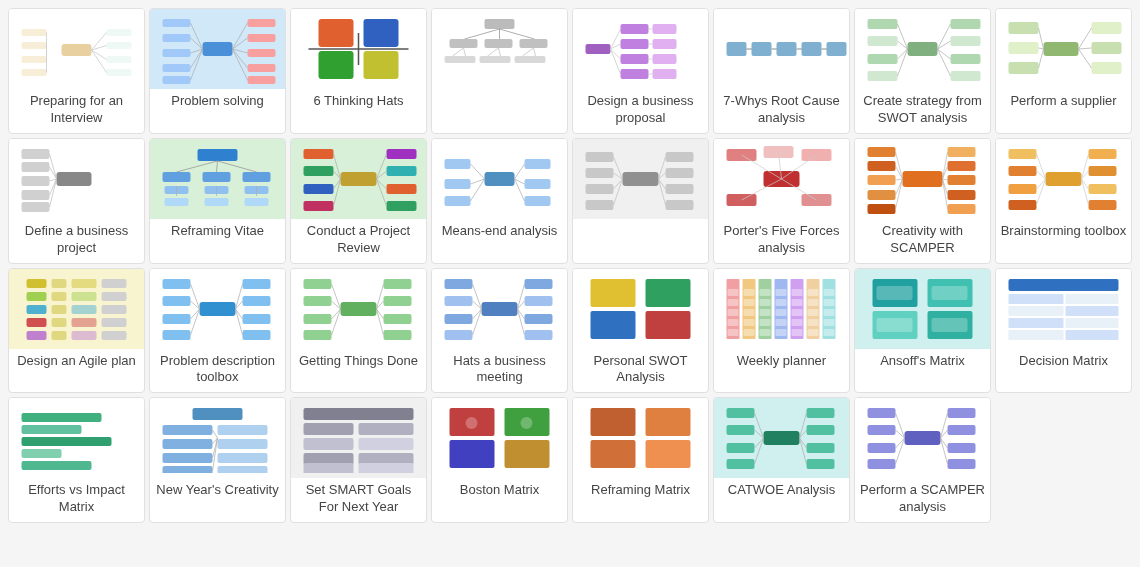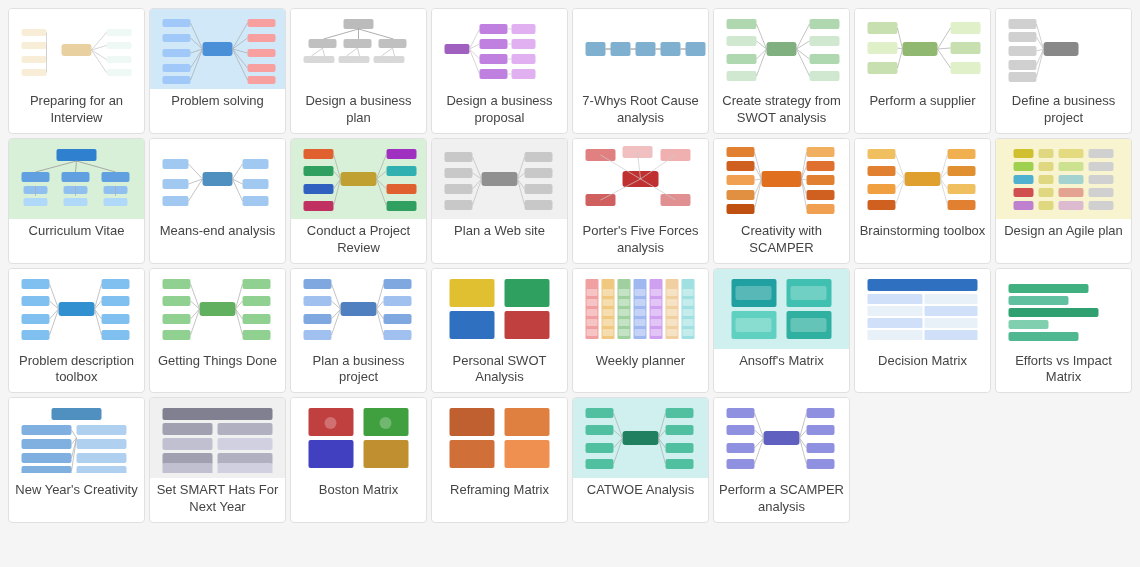--- a/index.html
+++ b/index.html
@@ -103,20 +103,33 @@
           <line x1="75" y1="35" x2="90" y2="54" stroke="#aaa" stroke-width="0.7"></line>
           <rect x="90" y="62" width="28" height="8" fill="#f8a0a0" rx="2"></rect>
           <line x1="75" y1="35" x2="90" y2="66" stroke="#aaa" stroke-width="0.7"></line>
         </svg>
       </div>
       <div class="card-label">Problem solving</div>
     </div>
     <div class="card">
       <div class="card-thumb bg-white">
         <svg viewBox="0 0 120 70" width="100%" height="70">
+          <rect x="20" y="5" width="35" height="28" fill="#e06030" rx="3"></rect>
+          <rect x="65" y="5" width="35" height="28" fill="#3060c0" rx="3"></rect>
+          <rect x="20" y="37" width="35" height="28" fill="#30a030" rx="3"></rect>
+          <rect x="65" y="37" width="35" height="28" fill="#c0c030" rx="3"></rect>
+          <line x1="60" y1="19" x2="60" y2="51" stroke="#555" stroke-width="1.5"></line>
+          <line x1="10" y1="35" x2="110" y2="35" stroke="#555" stroke-width="1.5"></line>
+        </svg>
+      </div>
+      <div class="card-label">6 Thinking Hats</div>
+    </div>
+    <div class="card">
+      <div class="card-thumb bg-white">
+        <svg viewBox="0 0 120 70" width="100%" height="70">
           <rect x="45" y="5" width="30" height="10" fill="#bbb" rx="2"></rect>
           <line x1="60" y1="15" x2="25" y2="25" stroke="#999" stroke-width="0.8"></line>
           <rect x="10" y="25" width="28" height="9" fill="#c0c0c0" rx="2"></rect>
           <line x1="24" y1="34" x2="13" y2="42" stroke="#bbb" stroke-width="0.7"></line>
           <rect x="5" y="42" width="18" height="7" fill="#d8d8d8" rx="2"></rect>
           <line x1="24" y1="34" x2="26" y2="42" stroke="#bbb" stroke-width="0.7"></line>
           <rect x="18" y="42" width="18" height="7" fill="#d8d8d8" rx="2"></rect>
           <line x1="60" y1="15" x2="60" y2="25" stroke="#999" stroke-width="0.8"></line>
           <rect x="45" y="25" width="28" height="9" fill="#c0c0c0" rx="2"></rect>
           <line x1="59" y1="34" x2="48" y2="42" stroke="#bbb" stroke-width="0.7"></line>
@@ -124,21 +137,20 @@
           <line x1="59" y1="34" x2="61" y2="42" stroke="#bbb" stroke-width="0.7"></line>
           <rect x="53" y="42" width="18" height="7" fill="#d8d8d8" rx="2"></rect>
           <line x1="60" y1="15" x2="95" y2="25" stroke="#999" stroke-width="0.8"></line>
           <rect x="80" y="25" width="28" height="9" fill="#c0c0c0" rx="2"></rect>
           <line x1="94" y1="34" x2="83" y2="42" stroke="#bbb" stroke-width="0.7"></line>
           <rect x="75" y="42" width="18" height="7" fill="#d8d8d8" rx="2"></rect>
           <line x1="94" y1="34" x2="96" y2="42" stroke="#bbb" stroke-width="0.7"></line>
           <rect x="88" y="42" width="18" height="7" fill="#d8d8d8" rx="2"></rect>
         </svg>
       </div>
-      <div class="card-label">Design a business plan</div>
     </div>
     <div class="card">
       <div class="card-thumb bg-white">
         <svg viewBox="0 0 120 70" width="100%" height="70">
           <rect x="5" y="30" width="25" height="10" fill="#a060c0" rx="2"></rect>
           <line x1="30" y1="35" x2="40" y2="15" stroke="#ccc" stroke-width="0.8"></line>
           <rect x="40" y="10" width="28" height="10" fill="#c080e0" rx="2"></rect>
           <rect x="72" y="10" width="24" height="10" fill="#e0b0f0" rx="2"></rect>
           <line x1="68" y1="15" x2="72" y2="15" stroke="#ccc" stroke-width="0.8"></line>
           <line x1="30" y1="35" x2="40" y2="30" stroke="#ccc" stroke-width="0.8"></line>
@@ -249,41 +261,21 @@
           <rect x="47" y="42" width="24" height="8" fill="#90c0f0" rx="2"></rect>
           <rect x="47" y="54" width="24" height="8" fill="#b0d8f8" rx="2"></rect>
           <line x1="59" y1="52" x2="59" y2="42" stroke="#aaa" stroke-width="0.7"></line>
           <rect x="85" y="28" width="28" height="10" fill="#60a0e0" rx="2"></rect>
           <line x1="60" y1="17" x2="99" y2="28" stroke="#999" stroke-width="0.8"></line>
           <rect x="87" y="42" width="24" height="8" fill="#90c0f0" rx="2"></rect>
           <rect x="87" y="54" width="24" height="8" fill="#b0d8f8" rx="2"></rect>
           <line x1="99" y1="52" x2="99" y2="42" stroke="#aaa" stroke-width="0.7"></line>
         </svg>
       </div>
-      <div class="card-label">Curriculum Vitae</div>
-    </div>
-    <div class="card">
-      <div class="card-thumb bg-white">
-        <svg viewBox="0 0 120 70" width="100%" height="70">
-          <rect x="45" y="28" width="30" height="14" fill="#5090c0" rx="3"></rect>
-          <rect x="5" y="15" width="26" height="10" fill="#a0c8f0" rx="2"></rect>
-          <line x1="45" y1="35" x2="31" y2="20" stroke="#aaa" stroke-width="0.7"></line>
-          <rect x="5" y="35" width="26" height="10" fill="#a0c8f0" rx="2"></rect>
-          <line x1="45" y1="35" x2="31" y2="40" stroke="#aaa" stroke-width="0.7"></line>
-          <rect x="5" y="52" width="26" height="10" fill="#a0c8f0" rx="2"></rect>
-          <line x1="45" y1="35" x2="31" y2="57" stroke="#aaa" stroke-width="0.7"></line>
-          <rect x="85" y="15" width="26" height="10" fill="#a0c8f0" rx="2"></rect>
-          <line x1="75" y1="35" x2="85" y2="20" stroke="#aaa" stroke-width="0.7"></line>
-          <rect x="85" y="35" width="26" height="10" fill="#a0c8f0" rx="2"></rect>
-          <line x1="75" y1="35" x2="85" y2="40" stroke="#aaa" stroke-width="0.7"></line>
-          <rect x="85" y="52" width="26" height="10" fill="#a0c8f0" rx="2"></rect>
-          <line x1="75" y1="35" x2="85" y2="57" stroke="#aaa" stroke-width="0.7"></line>
-        </svg>
-      </div>
-      <div class="card-label">Means-end analysis</div>
+      <div class="card-label">Reframing Vitae</div>
     </div>
     <div class="card">
       <div class="card-thumb bg-green-light">
         <svg viewBox="0 0 120 70" width="100%" height="70">
           <rect x="42" y="28" width="36" height="14" fill="#c0a030" rx="3"></rect>
           <rect x="5" y="5" width="30" height="10" fill="#e06030" rx="2"></rect>
           <line x1="42" y1="35" x2="35" y2="10" stroke="#aaa" stroke-width="0.7"></line>
           <rect x="5" y="22" width="30" height="10" fill="#30a060" rx="2"></rect>
           <line x1="42" y1="35" x2="35" y2="27" stroke="#aaa" stroke-width="0.7"></line>
           <rect x="5" y="40" width="30" height="10" fill="#3060c0" rx="2"></rect>
@@ -296,20 +288,40 @@
           <line x1="78" y1="35" x2="88" y2="27" stroke="#aaa" stroke-width="0.7"></line>
           <rect x="88" y="40" width="30" height="10" fill="#e06030" rx="2"></rect>
           <line x1="78" y1="35" x2="88" y2="45" stroke="#aaa" stroke-width="0.7"></line>
           <rect x="88" y="57" width="30" height="10" fill="#30a060" rx="2"></rect>
           <line x1="78" y1="35" x2="88" y2="62" stroke="#aaa" stroke-width="0.7"></line>
         </svg>
       </div>
       <div class="card-label">Conduct a Project Review</div>
     </div>
     <div class="card">
+      <div class="card-thumb bg-white">
+        <svg viewBox="0 0 120 70" width="100%" height="70">
+          <rect x="45" y="28" width="30" height="14" fill="#5090c0" rx="3"></rect>
+          <rect x="5" y="15" width="26" height="10" fill="#a0c8f0" rx="2"></rect>
+          <line x1="45" y1="35" x2="31" y2="20" stroke="#aaa" stroke-width="0.7"></line>
+          <rect x="5" y="35" width="26" height="10" fill="#a0c8f0" rx="2"></rect>
+          <line x1="45" y1="35" x2="31" y2="40" stroke="#aaa" stroke-width="0.7"></line>
+          <rect x="5" y="52" width="26" height="10" fill="#a0c8f0" rx="2"></rect>
+          <line x1="45" y1="35" x2="31" y2="57" stroke="#aaa" stroke-width="0.7"></line>
+          <rect x="85" y="15" width="26" height="10" fill="#a0c8f0" rx="2"></rect>
+          <line x1="75" y1="35" x2="85" y2="20" stroke="#aaa" stroke-width="0.7"></line>
+          <rect x="85" y="35" width="26" height="10" fill="#a0c8f0" rx="2"></rect>
+          <line x1="75" y1="35" x2="85" y2="40" stroke="#aaa" stroke-width="0.7"></line>
+          <rect x="85" y="52" width="26" height="10" fill="#a0c8f0" rx="2"></rect>
+          <line x1="75" y1="35" x2="85" y2="57" stroke="#aaa" stroke-width="0.7"></line>
+        </svg>
+      </div>
+      <div class="card-label">Means-end analysis</div>
+    </div>
+    <div class="card">
       <div class="card-thumb bg-gray-light">
         <svg viewBox="0 0 120 70" width="100%" height="70">
           <rect x="42" y="28" width="36" height="14" fill="#909090" rx="3"></rect>
           <rect x="5" y="8" width="28" height="10" fill="#c8c8c8" rx="2"></rect>
           <line x1="42" y1="35" x2="33" y2="13" stroke="#bbb" stroke-width="0.7"></line>
           <rect x="5" y="24" width="28" height="10" fill="#c8c8c8" rx="2"></rect>
           <line x1="42" y1="35" x2="33" y2="29" stroke="#bbb" stroke-width="0.7"></line>
           <rect x="5" y="40" width="28" height="10" fill="#c8c8c8" rx="2"></rect>
           <line x1="42" y1="35" x2="33" y2="45" stroke="#bbb" stroke-width="0.7"></line>
           <rect x="5" y="56" width="28" height="10" fill="#c8c8c8" rx="2"></rect>
@@ -317,21 +329,20 @@
           <rect x="85" y="8" width="28" height="10" fill="#c8c8c8" rx="2"></rect>
           <line x1="78" y1="35" x2="85" y2="13" stroke="#bbb" stroke-width="0.7"></line>
           <rect x="85" y="24" width="28" height="10" fill="#c8c8c8" rx="2"></rect>
           <line x1="78" y1="35" x2="85" y2="29" stroke="#bbb" stroke-width="0.7"></line>
           <rect x="85" y="40" width="28" height="10" fill="#c8c8c8" rx="2"></rect>
           <line x1="78" y1="35" x2="85" y2="45" stroke="#bbb" stroke-width="0.7"></line>
           <rect x="85" y="56" width="28" height="10" fill="#c8c8c8" rx="2"></rect>
           <line x1="78" y1="35" x2="85" y2="61" stroke="#bbb" stroke-width="0.7"></line>
         </svg>
       </div>
-      <div class="card-label">Plan a Web site</div>
     </div>
     <div class="card">
       <div class="card-thumb bg-white">
         <svg viewBox="0 0 120 70" width="100%" height="70">
           <rect x="42" y="27" width="36" height="16" fill="#c03030" rx="3"></rect>
           <rect x="5" y="5" width="30" height="12" fill="#e08080" rx="2"></rect>
           <line x1="60" y1="35" x2="20" y2="11" stroke="#ccc" stroke-width="0.7"></line>
           <rect x="80" y="5" width="30" height="12" fill="#f0b0b0" rx="2"></rect>
           <line x1="60" y1="35" x2="95" y2="11" stroke="#ccc" stroke-width="0.7"></line>
           <rect x="5" y="50" width="30" height="12" fill="#d06060" rx="2"></rect>
@@ -486,21 +497,21 @@
           <rect x="85" y="5" width="28" height="10" fill="#80a8e0" rx="2"></rect>
           <line x1="78" y1="35" x2="85" y2="10" stroke="#aaa" stroke-width="0.7"></line>
           <rect x="85" y="22" width="28" height="10" fill="#a0c0f0" rx="2"></rect>
           <line x1="78" y1="35" x2="85" y2="27" stroke="#aaa" stroke-width="0.7"></line>
           <rect x="85" y="40" width="28" height="10" fill="#80a8e0" rx="2"></rect>
           <line x1="78" y1="35" x2="85" y2="45" stroke="#aaa" stroke-width="0.7"></line>
           <rect x="85" y="56" width="28" height="10" fill="#a0c0f0" rx="2"></rect>
           <line x1="78" y1="35" x2="85" y2="61" stroke="#aaa" stroke-width="0.7"></line>
         </svg>
       </div>
-      <div class="card-label">Plan a business project</div>
+      <div class="card-label">Hats a business meeting</div>
     </div>
     <div class="card">
       <div class="card-thumb bg-white">
         <svg viewBox="0 0 120 70" width="100%" height="70">
           <rect x="10" y="5" width="45" height="28" fill="#e0c030" rx="2"></rect>
           <rect x="65" y="5" width="45" height="28" fill="#30a060" rx="2"></rect>
           <rect x="10" y="37" width="45" height="28" fill="#3070c0" rx="2"></rect>
           <rect x="65" y="37" width="45" height="28" fill="#c04040" rx="2"></rect>
         </svg>
       </div>
@@ -625,21 +636,21 @@
           <rect x="5" y="20" width="50" height="12" fill="#a0a0b0" rx="2"></rect>
           <rect x="60" y="20" width="55" height="12" fill="#b0b0c0" rx="2"></rect>
           <rect x="5" y="35" width="50" height="12" fill="#c0c0d0" rx="2"></rect>
           <rect x="60" y="35" width="55" height="12" fill="#d0d0e0" rx="2"></rect>
           <rect x="5" y="50" width="50" height="12" fill="#a0a0b0" rx="2"></rect>
           <rect x="60" y="50" width="55" height="12" fill="#b0b0c0" rx="2"></rect>
           <rect x="5" y="60" width="50" height="12" fill="#c0c0d0" rx="2"></rect>
           <rect x="60" y="60" width="55" height="12" fill="#d0d0e0" rx="2"></rect>
         </svg>
       </div>
-      <div class="card-label">Set SMART Hats For Next Year</div>
+      <div class="card-label">Set SMART Goals For Next Year</div>
     </div>
     <div class="card">
       <div class="card-thumb bg-white">
         <svg viewBox="0 0 120 70" width="100%" height="70">
           <rect x="10" y="5" width="45" height="28" fill="#c04040" rx="2"></rect>
           <rect x="65" y="5" width="45" height="28" fill="#40a040" rx="2"></rect>
           <rect x="10" y="37" width="45" height="28" fill="#4040c0" rx="2"></rect>
           <rect x="65" y="37" width="45" height="28" fill="#c09030" rx="2"></rect>
           <circle cx="32" cy="20" r="6" fill="#ffffff40"></circle>
           <circle cx="87" cy="20" r="6" fill="#ffffff40"></circle>

